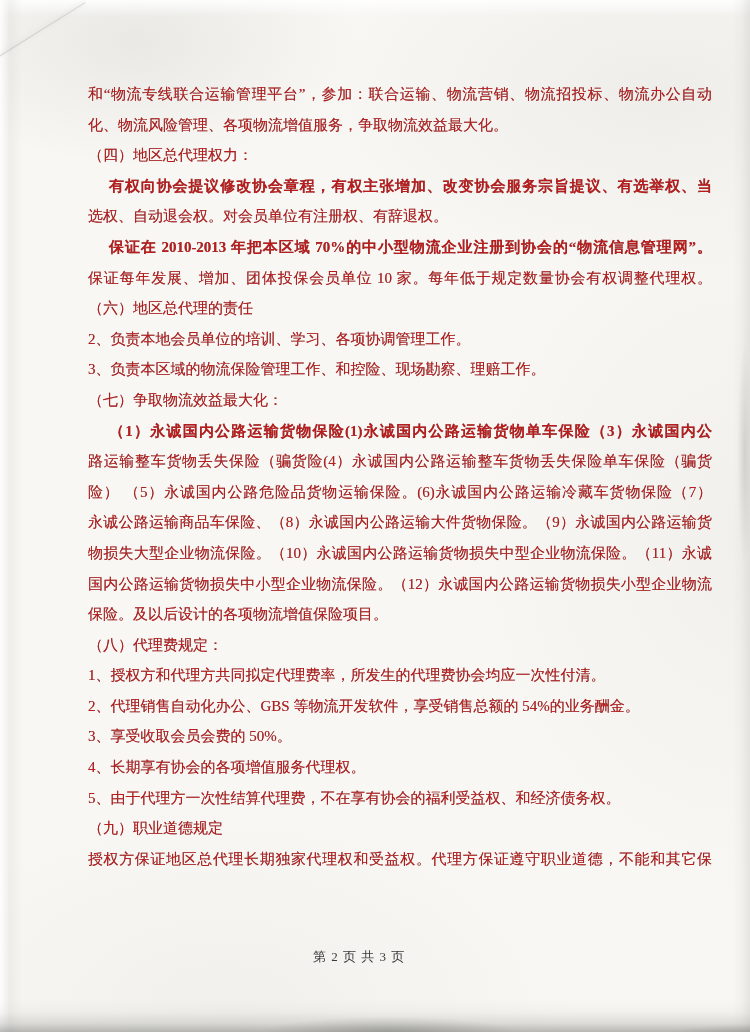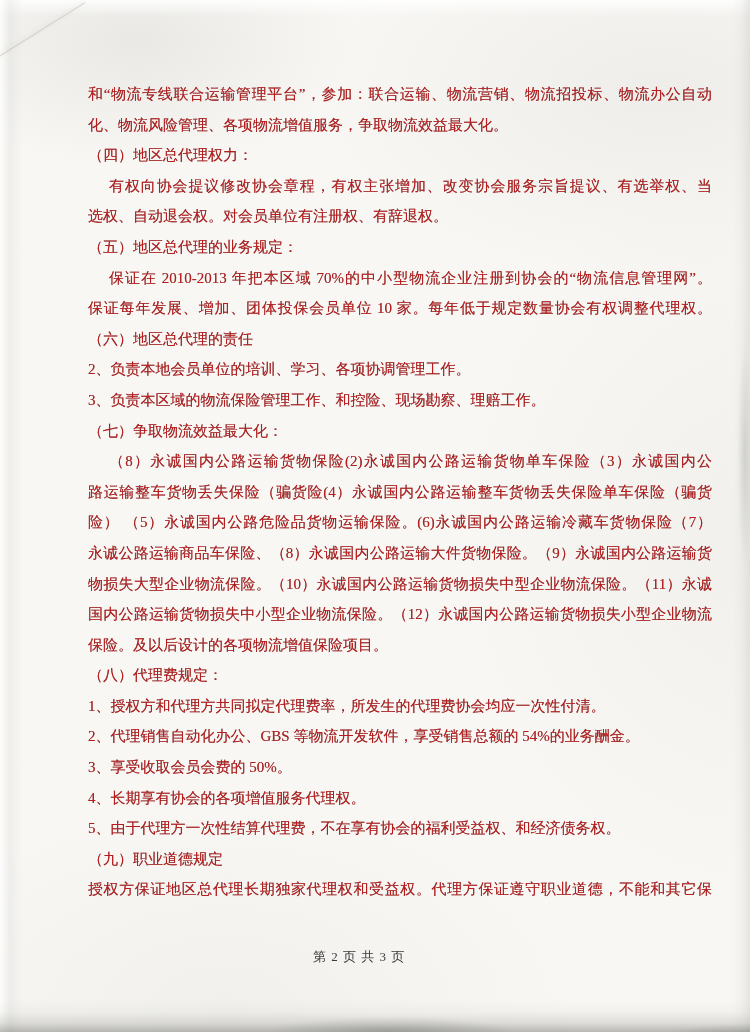--- a/index.html
+++ b/index.html
@@ -59,21 +59,21 @@
     letter-spacing: 0;
     white-space: nowrap;
     text-shadow: 0 0 0.6px rgba(45,45,50,0.55);
   }
   .doc-line.fill {
     white-space: normal;
     overflow: hidden;
     text-align: justify;
     text-align-last: justify;
   }
-  .doc-line.indent { padding-left: 21px; }
+  .doc-line.indent { padding-left: 21px; font-weight: bold; }
 
   .page-footer {
     position: absolute;
     top: 948px; left: 0;
     width: 750px;
     box-sizing: border-box;
     padding-right: 32px;   
     text-align: center;
     font-size: 13px;
     letter-spacing: 1px;
@@ -87,28 +87,27 @@
 <div class="paper"></div>
 <div class="crease"></div>
 
 <div class="doc-content">
 
 <div class="doc-line fill">和“物流专线联合运输管理平台”，参加：联合运输、物流营销、物流招投标、物流办公自动</div>
     <div class="doc-line">化、物流风险管理、各项物流增值服务，争取物流效益最大化。</div>
     <div class="doc-line">（四）地区总代理权力：</div>
     <div class="doc-line fill indent">有权向协会提议修改协会章程，有权主张增加、改变协会服务宗旨提议、有选举权、当</div>
     <div class="doc-line">选权、自动退会权。对会员单位有注册权、有辞退权。</div>
-    <div class="doc-line">（五）地区总代理的业务规定：</div>
     <div class="doc-line fill indent">保证在 2010-2013 年把本区域 70%的中小型物流企业注册到协会的“物流信息管理网”。</div>
     <div class="doc-line fill">保证每年发展、增加、团体投保会员单位 10 家。每年低于规定数量协会有权调整代理权。</div>
     <div class="doc-line">（六）地区总代理的责任</div>
     <div class="doc-line">2、负责本地会员单位的培训、学习、各项协调管理工作。</div>
     <div class="doc-line">3、负责本区域的物流保险管理工作、和控险、现场勘察、理赔工作。</div>
     <div class="doc-line">（七）争取物流效益最大化：</div>
-    <div class="doc-line fill indent">（8）永诚国内公路运输货物保险(2)永诚国内公路运输货物单车保险（3）永诚国内公</div>
+    <div class="doc-line fill indent">（1）永诚国内公路运输货物保险(1)永诚国内公路运输货物单车保险（3）永诚国内公</div>
     <div class="doc-line fill">路运输整车货物丢失保险（骗货险(4）永诚国内公路运输整车货物丢失保险单车保险（骗货</div>
     <div class="doc-line fill">险） （5）永诚国内公路危险品货物运输保险。(6)永诚国内公路运输冷藏车货物保险（7）</div>
     <div class="doc-line fill">永诚公路运输商品车保险、（8）永诚国内公路运输大件货物保险。（9）永诚国内公路运输货</div>
     <div class="doc-line fill">物损失大型企业物流保险。（10）永诚国内公路运输货物损失中型企业物流保险。（11）永诚</div>
     <div class="doc-line fill">国内公路运输货物损失中小型企业物流保险。（12）永诚国内公路运输货物损失小型企业物流</div>
     <div class="doc-line">保险。及以后设计的各项物流增值保险项目。</div>
     <div class="doc-line">（八）代理费规定：</div>
     <div class="doc-line">1、授权方和代理方共同拟定代理费率，所发生的代理费协会均应一次性付清。</div>
     <div class="doc-line">2、代理销售自动化办公、GBS 等物流开发软件，享受销售总额的 54%的业务酬金。</div>
     <div class="doc-line">3、享受收取会员会费的 50%。</div>

